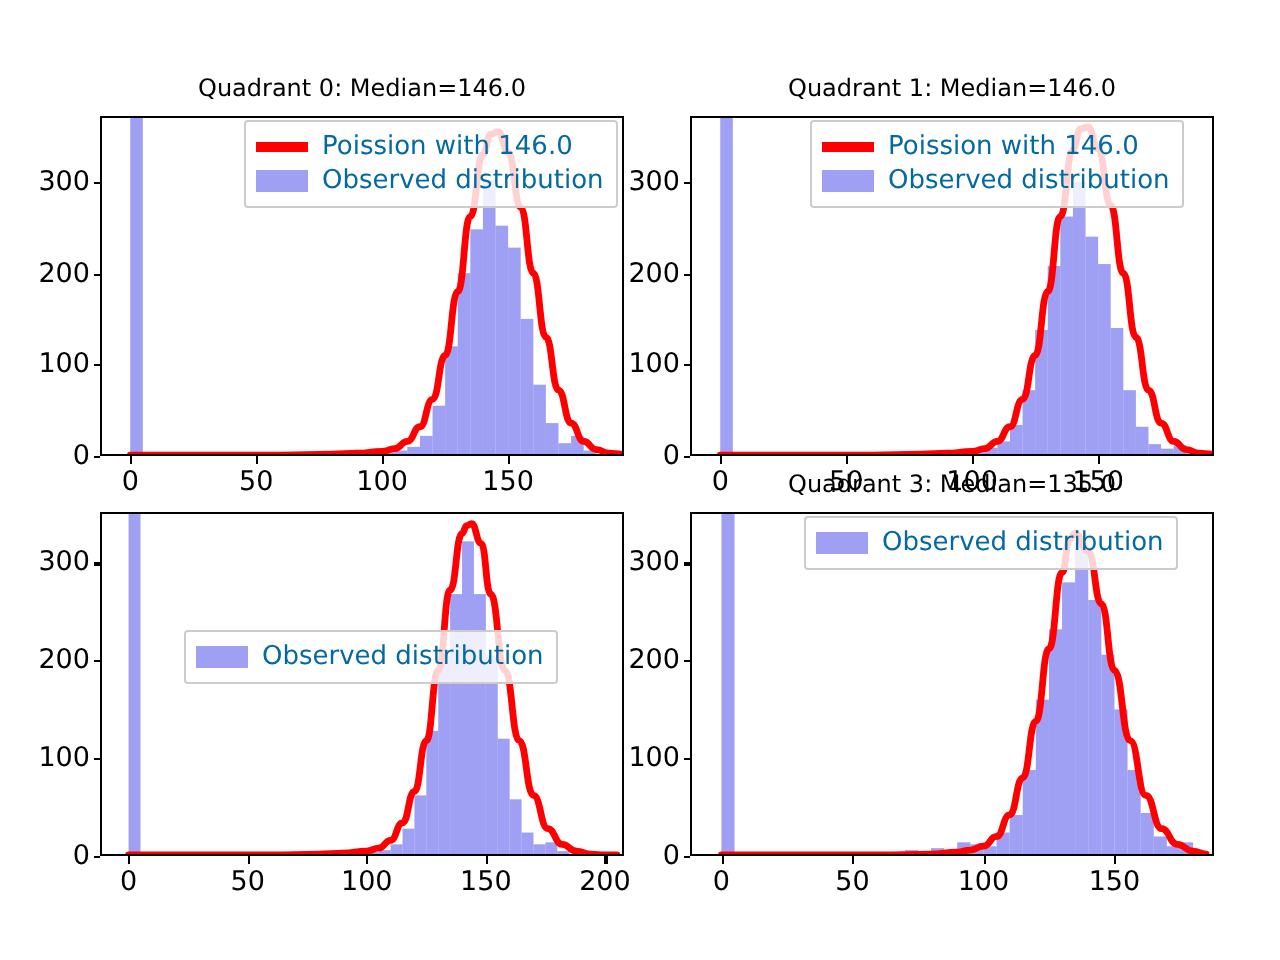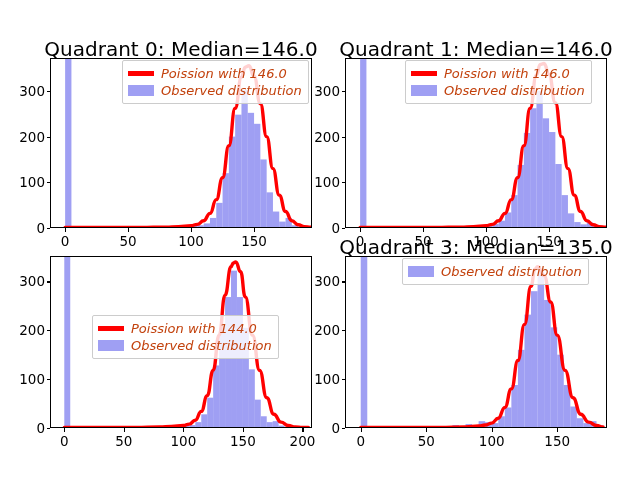--- a/index.html
+++ b/index.html
@@ -13,21 +13,21 @@
   }
   .suptitle span{display:inline-block;margin-left:-14px;}
 
   .axes{position:absolute;}
   .plotframe{
     position:absolute;left:0;top:0;width:100%;height:100%;
     border:1.1px solid #000;box-sizing:border-box;background:transparent;
   }
   .axtitle{
     position:absolute;left:-40px;width:calc(100% + 80px);
-    top:-21px;text-align:center;font-size:20px;color:#000;white-space:nowrap;
+    top:-21px;text-align:center;font-size:12px;color:#000;white-space:nowrap;
   }
   .plotarea{position:absolute;left:0;top:0;width:100%;height:100%;overflow:hidden;}
   .plotarea svg{display:block;width:100%;height:100%;}
 
   .ytick{
     position:absolute;right:100%;margin-right:5px;
     font-size:13.5px;color:#000;white-space:nowrap;transform:translateY(-50%);
   }
   .ytickmark{position:absolute;right:100%;width:3.5px;height:1.1px;background:#000;}
   .xtick{
@@ -37,21 +37,21 @@
   .xtickmark{position:absolute;top:100%;width:1.1px;height:3.5px;background:#000;}
 
   .legend{
     position:absolute;border:0.9px solid #cccccc;border-radius:2px;
     background:rgba(255,255,255,0.82);
     padding:4px 6px 4px 5px;box-sizing:border-box;
   }
   .legrow{display:flex;align-items:center;height:17px;white-space:nowrap;}
   .swatch-line{width:26px;height:4.2px;background:#ff0000;margin-right:7px;flex:none;}
   .swatch-patch{width:26px;height:11px;background:#7a7aee;opacity:.72;margin-right:7px;flex:none;}
-  .legtext{font-size:13px;color:#c2410c;font-style:italic;}
+  .legtext{font-size:13px;color:#0369a1;}
 </style>
 </head>
 <body>
 
 <div class="figure">
 
 
   <div class="axes" id="ax0" style="left:50px;top:58px;width:262px;height:170px;">
     <div class="axtitle">Quadrant 0: Median=146.0</div>
     <div class="plotarea">
@@ -217,24 +217,20 @@
         <div class="xtick" style="left: 28.1818%;">50</div>
         <div class="xtickmark" style="left: 28.1818%;"></div>
         <div class="xtick" style="left: 50.9091%;">100</div>
         <div class="xtickmark" style="left: 50.9091%;"></div>
         <div class="xtick" style="left: 73.6364%;">150</div>
         <div class="xtickmark" style="left: 73.6364%;"></div>
         <div class="xtick" style="left: 96.3636%;">200</div>
         <div class="xtickmark" style="left: 96.3636%;"></div>
       </div>
     <div class="legend" style="left:42px;top:59px;">
-      <div class="legrow">
-        <span class="swatch-line"></span>
-        <span class="legtext">Poission with 144.0</span>
-      </div>
       <div class="legrow">
         <span class="swatch-patch"></span>
         <span class="legtext">Observed distribution</span>
       </div>
     </div>
   </div>
 
   <div class="axes" id="ax3" style="left:345px;top:256px;width:262px;height:172px;">
     <div class="axtitle">Quadrant 3: Median=135.0</div>
     <div class="plotarea">

